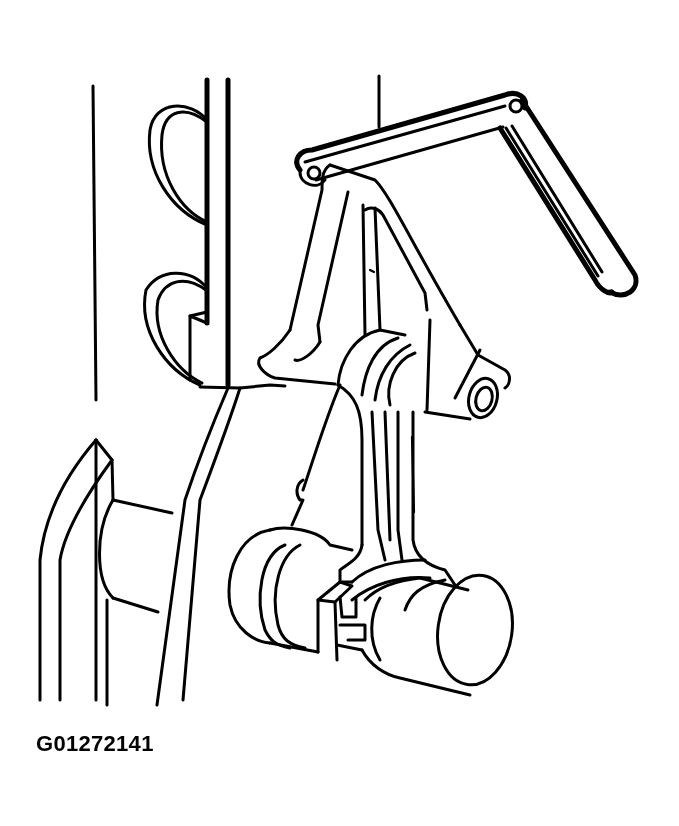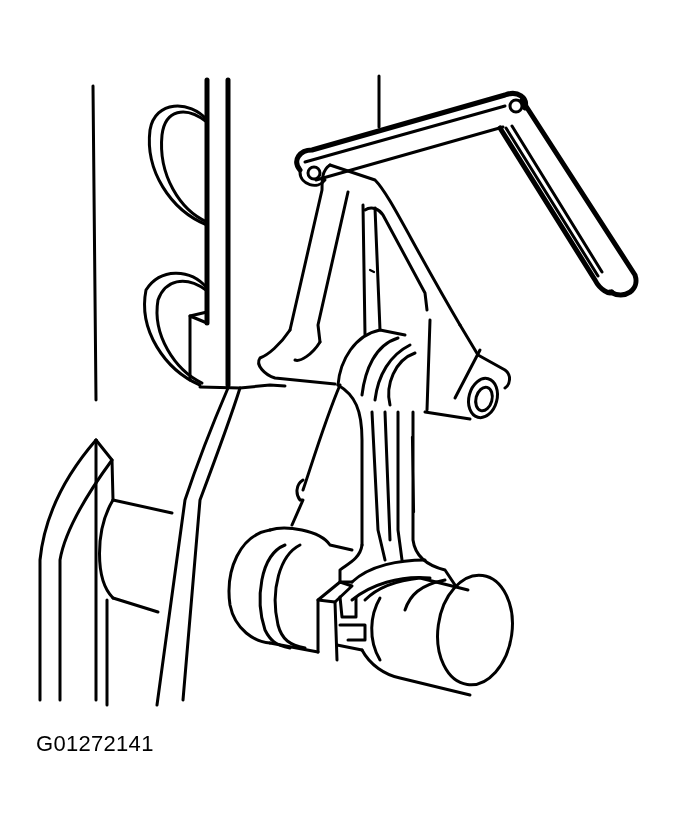--- a/index.html
+++ b/index.html
@@ -40,21 +40,21 @@
       stroke: #000000;
       stroke-width: 5;
       stroke-linejoin: round;
       stroke-linecap: round;
     }
     .figure-id {
       position: absolute;
       left: 36px;
       top: 731px;
       font-size: 22px;
-      font-weight: normal;
+      font-weight: bold;
       color: #000000;
       letter-spacing: 0.3px;
     }
   </style>
 </head>
 <body>
 
 <svg id="diagram" viewBox="0 0 679 826" xmlns="http://www.w3.org/2000/svg">
 
   <g>

